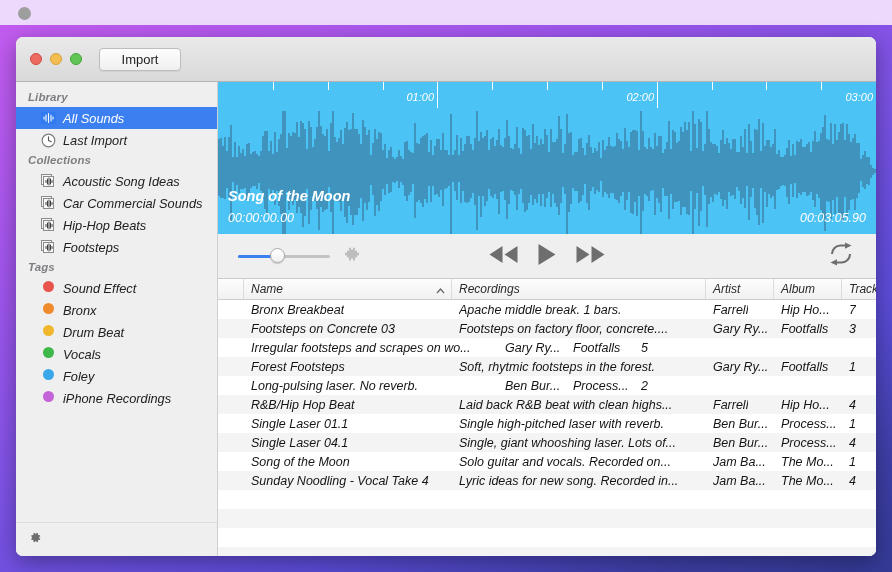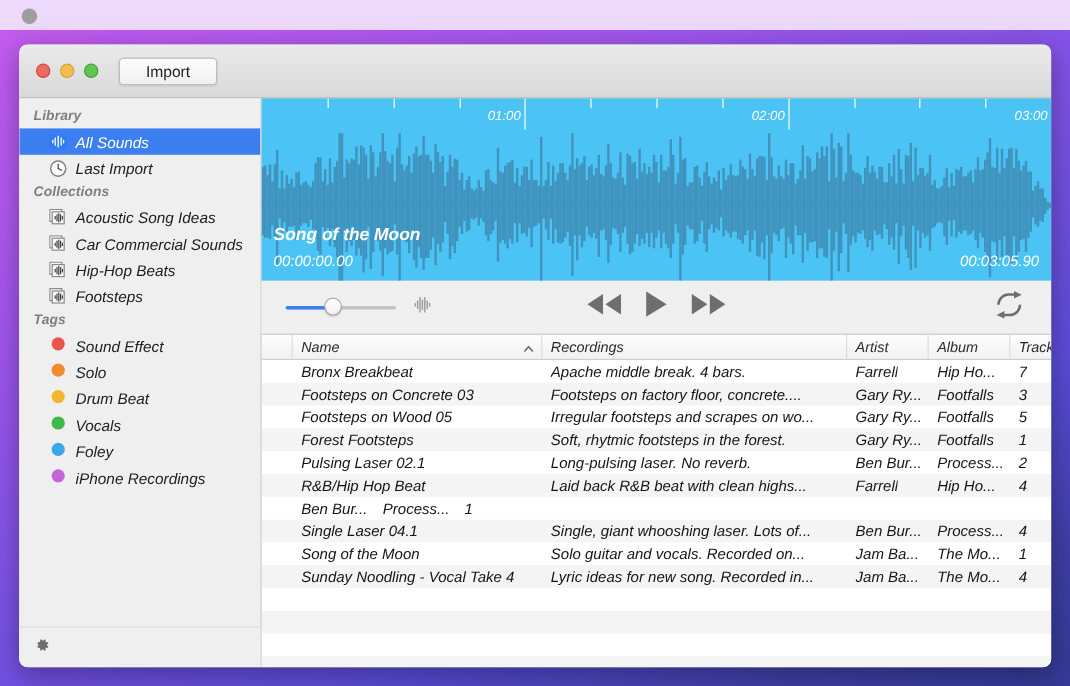--- a/index.html
+++ b/index.html
@@ -357,21 +357,21 @@
           <div class="sb-item">
             <span class="sb-ico">
               <span class="tagdot" style="background: rgb(232, 83, 75);"></span>
             </span>
             <span>Sound Effect</span>
           </div>
           <div class="sb-item">
             <span class="sb-ico">
               <span class="tagdot" style="background: rgb(239, 139, 44);"></span>
             </span>
-            <span>Solo</span>
+            <span>Bronx</span>
           </div>
           <div class="sb-item">
             <span class="sb-ico">
               <span class="tagdot" style="background: rgb(240, 183, 44);"></span>
             </span>
             <span>Drum Beat</span>
           </div>
           <div class="sb-item">
             <span class="sb-ico">
               <span class="tagdot" style="background: rgb(63, 184, 74);"></span>
@@ -831,21 +831,21 @@
               <span>Track</span>
             </div>
           </div>
         <div id="tbody">
             <div class="trow">
               <div class="td gut"></div>
               <div class="td c-name">
                 <span>Bronx Breakbeat</span>
               </div>
               <div class="td c-desc">
-                <span>Apache middle break. 4 bars.</span>
+                <span>Apache middle break. 1 bars.</span>
               </div>
               <div class="td c-art">
                 <span>Farrell</span>
               </div>
               <div class="td c-alb">
                 <span>Hip Ho...</span>
               </div>
               <div class="td c-trk">
                 <span>7</span>
               </div>
@@ -863,23 +863,20 @@
               </div>
               <div class="td c-alb">
                 <span>Footfalls</span>
               </div>
               <div class="td c-trk">
                 <span>3</span>
               </div>
             </div>
             <div class="trow">
               <div class="td gut"></div>
-              <div class="td c-name">
-                <span>Footsteps on Wood 05</span>
-              </div>
               <div class="td c-desc">
                 <span>Irregular footsteps and scrapes on wo...</span>
               </div>
               <div class="td c-art">
                 <span>Gary Ry...</span>
               </div>
               <div class="td c-alb">
                 <span>Footfalls</span>
               </div>
               <div class="td c-trk">
@@ -899,23 +896,20 @@
               </div>
               <div class="td c-alb">
                 <span>Footfalls</span>
               </div>
               <div class="td c-trk">
                 <span>1</span>
               </div>
             </div>
             <div class="trow">
               <div class="td gut"></div>
-              <div class="td c-name">
-                <span>Pulsing Laser 02.1</span>
-              </div>
               <div class="td c-desc">
                 <span>Long-pulsing laser. No reverb.</span>
               </div>
               <div class="td c-art">
                 <span>Ben Bur...</span>
               </div>
               <div class="td c-alb">
                 <span>Process...</span>
               </div>
               <div class="td c-trk">
@@ -935,20 +929,26 @@
               </div>
               <div class="td c-alb">
                 <span>Hip Ho...</span>
               </div>
               <div class="td c-trk">
                 <span>4</span>
               </div>
             </div>
             <div class="trow">
               <div class="td gut"></div>
+              <div class="td c-name">
+                <span>Single Laser 01.1</span>
+              </div>
+              <div class="td c-desc">
+                <span>Single high-pitched laser with reverb.</span>
+              </div>
               <div class="td c-art">
                 <span>Ben Bur...</span>
               </div>
               <div class="td c-alb">
                 <span>Process...</span>
               </div>
               <div class="td c-trk">
                 <span>1</span>
               </div>
             </div>

